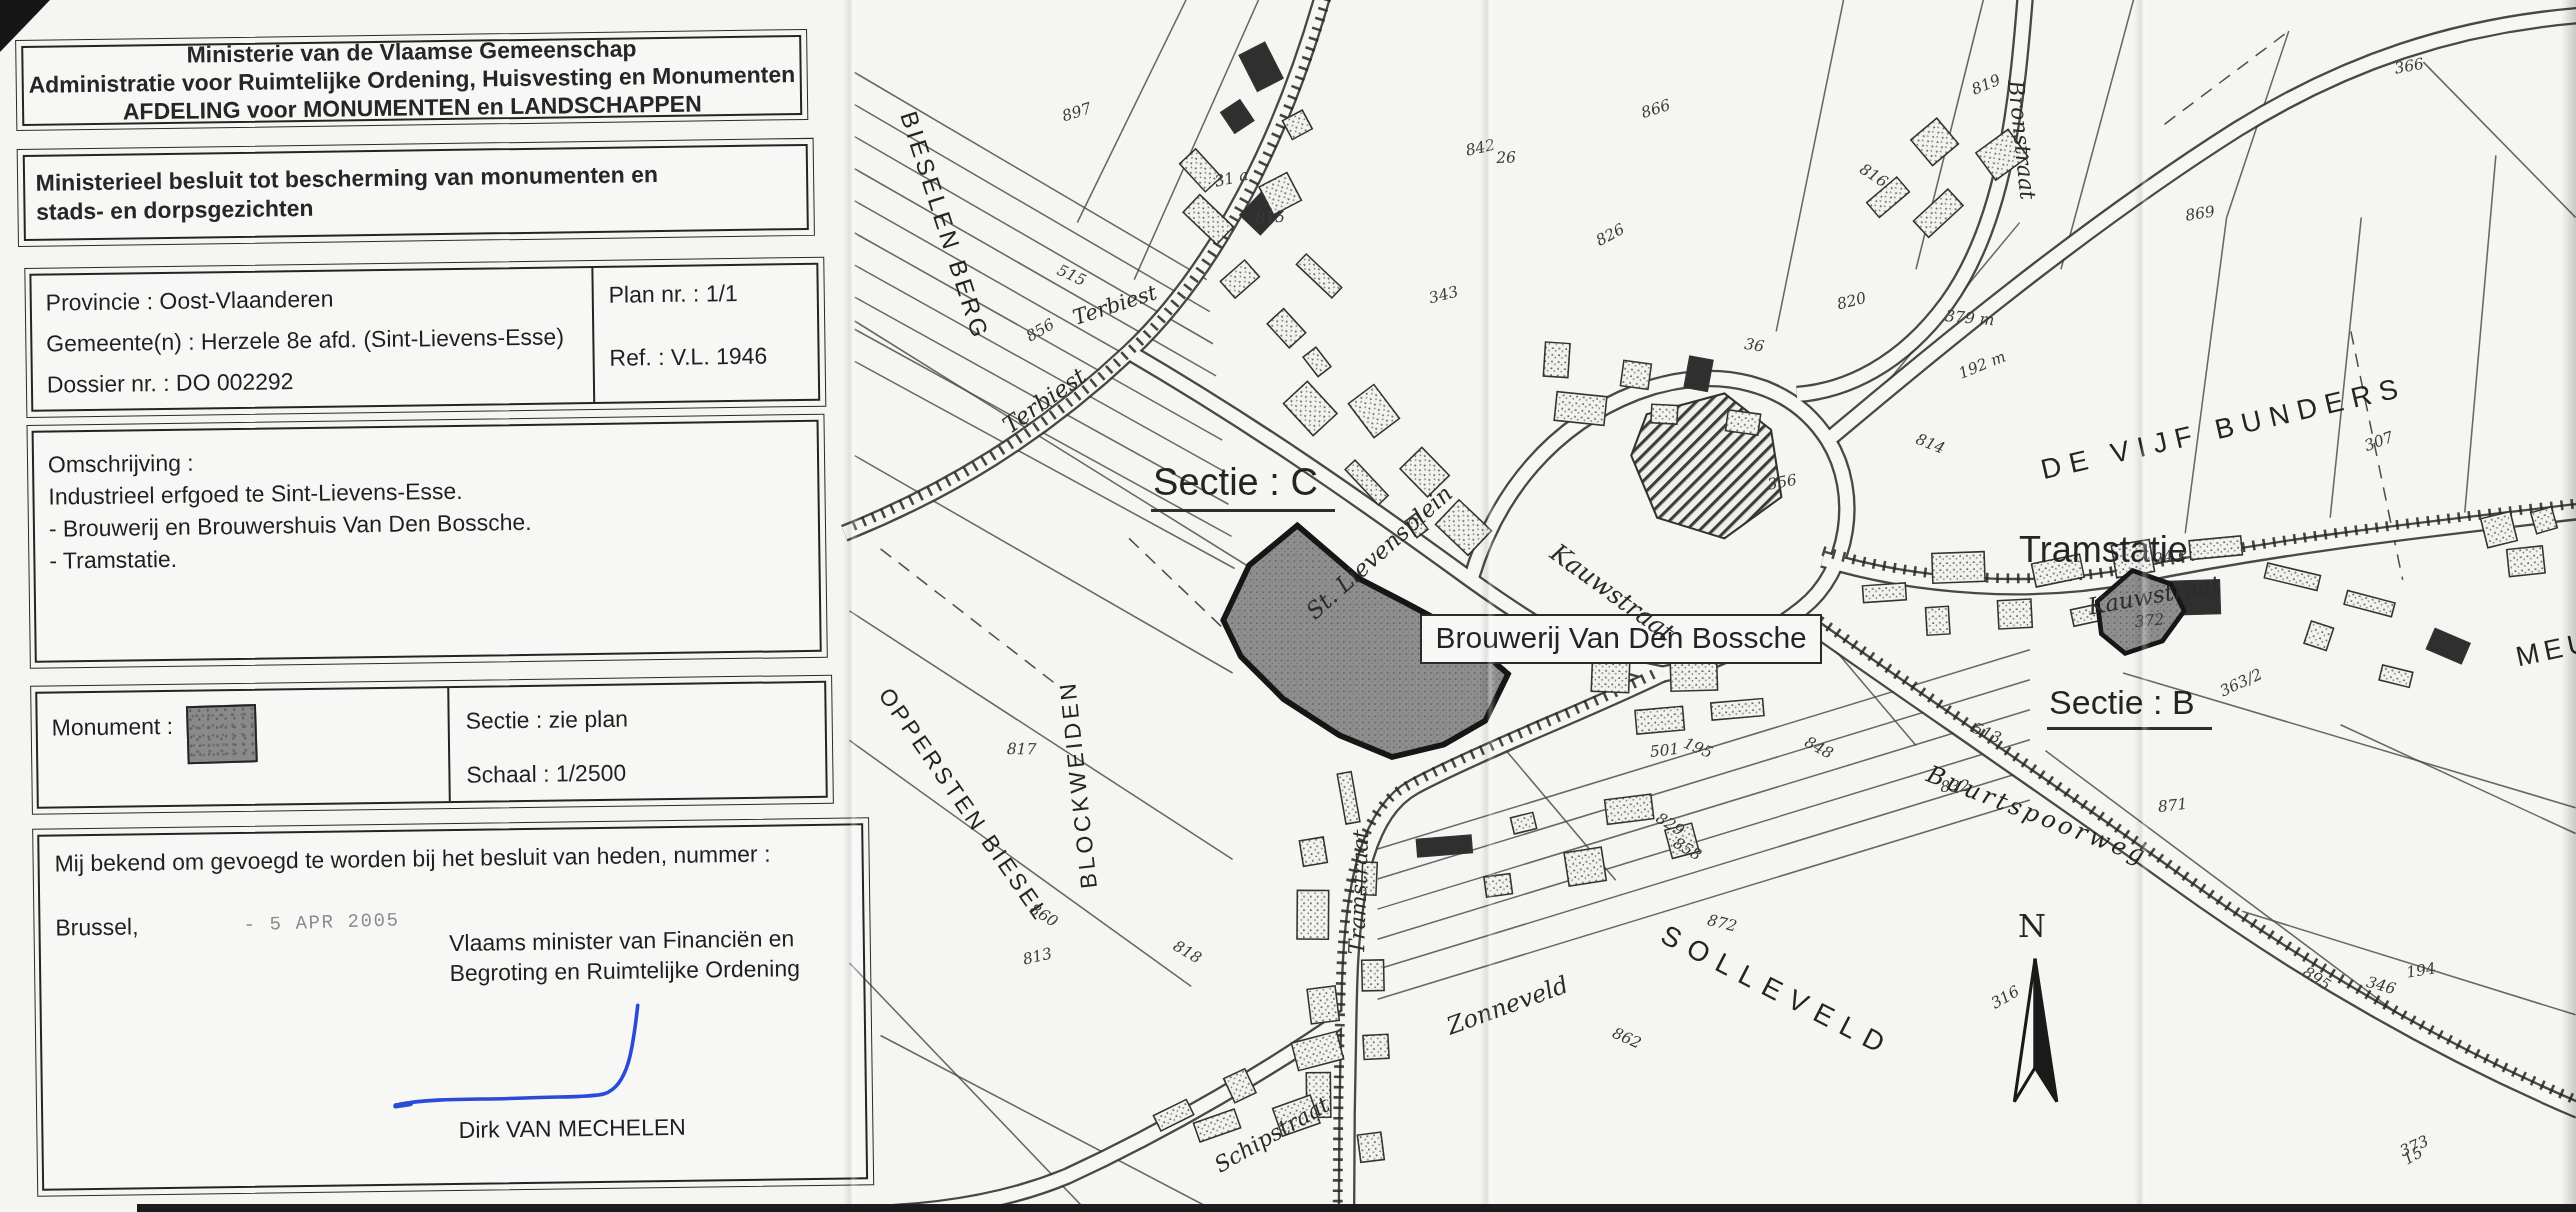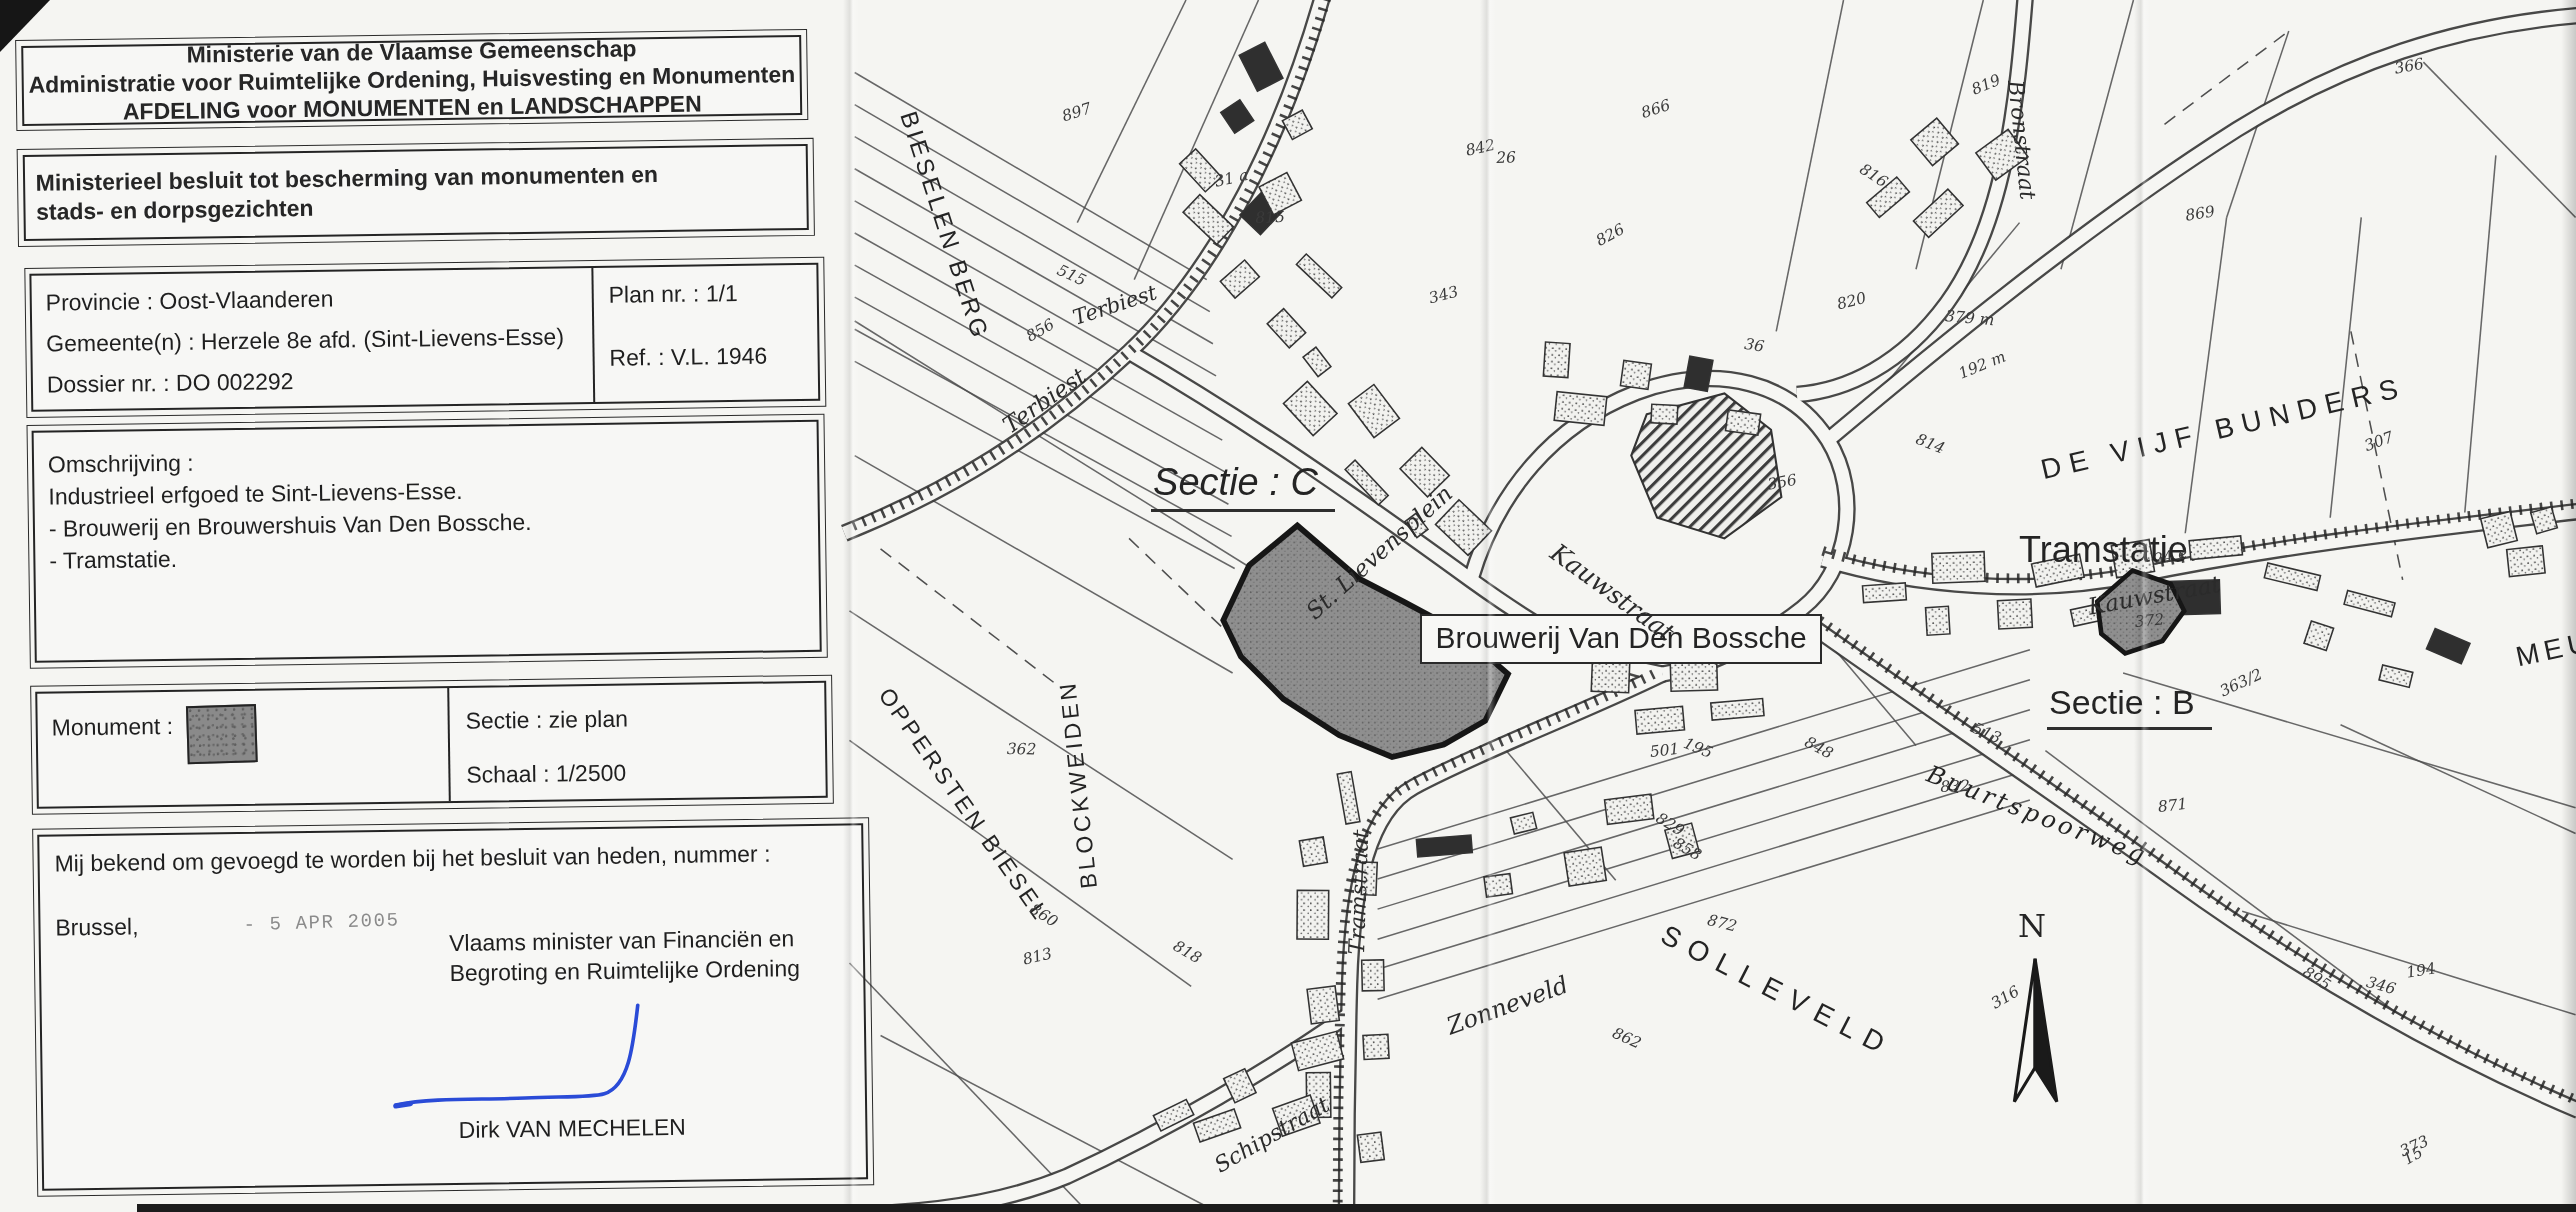--- a/index.html
+++ b/index.html
@@ -51,21 +51,21 @@
   #sign-title{position:absolute;left:408px;top:97px;font-size:23px;line-height:30px;}
   #sign-name{position:absolute;left:363px;top:286px;width:331px;text-align:center;font-size:23px;}
   #sig-svg{position:absolute;left:331px;top:155px;}
   
   #mapsvg{position:absolute;left:0;top:0;pointer-events:none;}
   .mlabel,.slabel,.pnum{position:absolute;transform-origin:0 0;white-space:nowrap;}
   .mlabel{font-family:"Liberation Sans",sans-serif;color:#242424;}
   .slabel{font-family:"DejaVu Serif",serif;font-style:italic;color:#2b2b2b;}
   .pnum{font-family:"DejaVu Serif",serif;font-style:italic;font-size:15.5px;color:#3a3a3a;}
   .underlined{border-bottom:3.6px solid #2e2e2e;padding:0 17.6px 6.2px 2.1px;}
-  #lbl-sectie-c{left:1151px;top:461px;font-size:38px;font-style:italic;}
+  #lbl-sectie-c{left:1151px;top:461px;font-size:38px;}
   #lbl-sectie-b{left:2047px;top:683px;font-size:34px;}
   #lbl-tramstatie{left:2019px;top:529px;font-size:36px;}
   #lbl-brouwerij{left:1420px;top:614px;font-size:30px;background:#f7f7f5;border:2.1px solid #2a2a2a;
                  padding:5.2px 13.5px 7.3px 13.5px;}
   #lbl-bunders{left:2038px;top:455px;font-size:28px;letter-spacing:8.3px;transform:rotate(-13deg);}
   #lbl-solleveld{left:1670px;top:919px;font-size:28px;letter-spacing:10.4px;transform:rotate(27deg);}
   #lbl-bieselen{left:921px;top:108px;font-size:24px;letter-spacing:3.6px;transform:rotate(72deg);}
   #lbl-oppersten{left:895px;top:683px;font-size:23px;letter-spacing:3.1px;transform:rotate(55deg);}
   #lbl-blockweiden{left:1076px;top:890px;font-size:23px;letter-spacing:3.6px;transform:rotate(-96deg);}
   #lbl-buurtspoorweg{left:1933px;top:760px;font-size:24px;letter-spacing:3.6px;transform:rotate(21deg);
@@ -299,21 +299,21 @@
       <span class="pnum" style="left: 2134px; top: 613px; transform: rotate(-5deg);">372</span>
       <span class="pnum" style="left: 2397px; top: 1144px; transform: rotate(-24deg);">373</span>
       <span class="pnum" style="left: 1946px; top: 307px; transform: rotate(5deg);">379 m</span>
       <span class="pnum" style="left: 1649px; top: 743px; transform: rotate(-6deg);">501</span>
       <span class="pnum" style="left: 1977px; top: 719px; transform: rotate(24deg);">513</span>
       <span class="pnum" style="left: 1062px; top: 261px; transform: rotate(25deg);">515</span>
       <span class="pnum" style="left: 1021px; top: 951px; transform: rotate(-13deg);">813</span>
       <span class="pnum" style="left: 1920px; top: 430px; transform: rotate(22deg);">814</span>
       <span class="pnum" style="left: 1255px; top: 209px; transform: rotate(-2deg);">815</span>
       <span class="pnum" style="left: 1866px; top: 160px; transform: rotate(33deg);">816</span>
-      <span class="pnum" style="left: 1007px; top: 740px; transform: rotate(1deg);">362</span>
+      <span class="pnum" style="left: 1007px; top: 740px; transform: rotate(1deg);">817</span>
       <span class="pnum" style="left: 1179px; top: 937px; transform: rotate(30deg);">818</span>
       <span class="pnum" style="left: 1969px; top: 82px; transform: rotate(-22deg);">819</span>
       <span class="pnum" style="left: 1835px; top: 296px; transform: rotate(-14deg);">820</span>
       <span class="pnum" style="left: 1593px; top: 234px; transform: rotate(-28deg);">826</span>
       <span class="pnum" style="left: 1662px; top: 809px; transform: rotate(31deg);">829</span>
       <span class="pnum" style="left: 1940px; top: 778px; transform: rotate(-2deg);">832</span>
       <span class="pnum" style="left: 1464px; top: 142px; transform: rotate(-12deg);">842</span>
       <span class="pnum" style="left: 1810px; top: 733px; transform: rotate(28deg);">848</span>
       <span class="pnum" style="left: 1023px; top: 330px; transform: rotate(-30deg);">856</span>
       <span class="pnum" style="left: 1679px; top: 834px; transform: rotate(30deg);">858</span>

